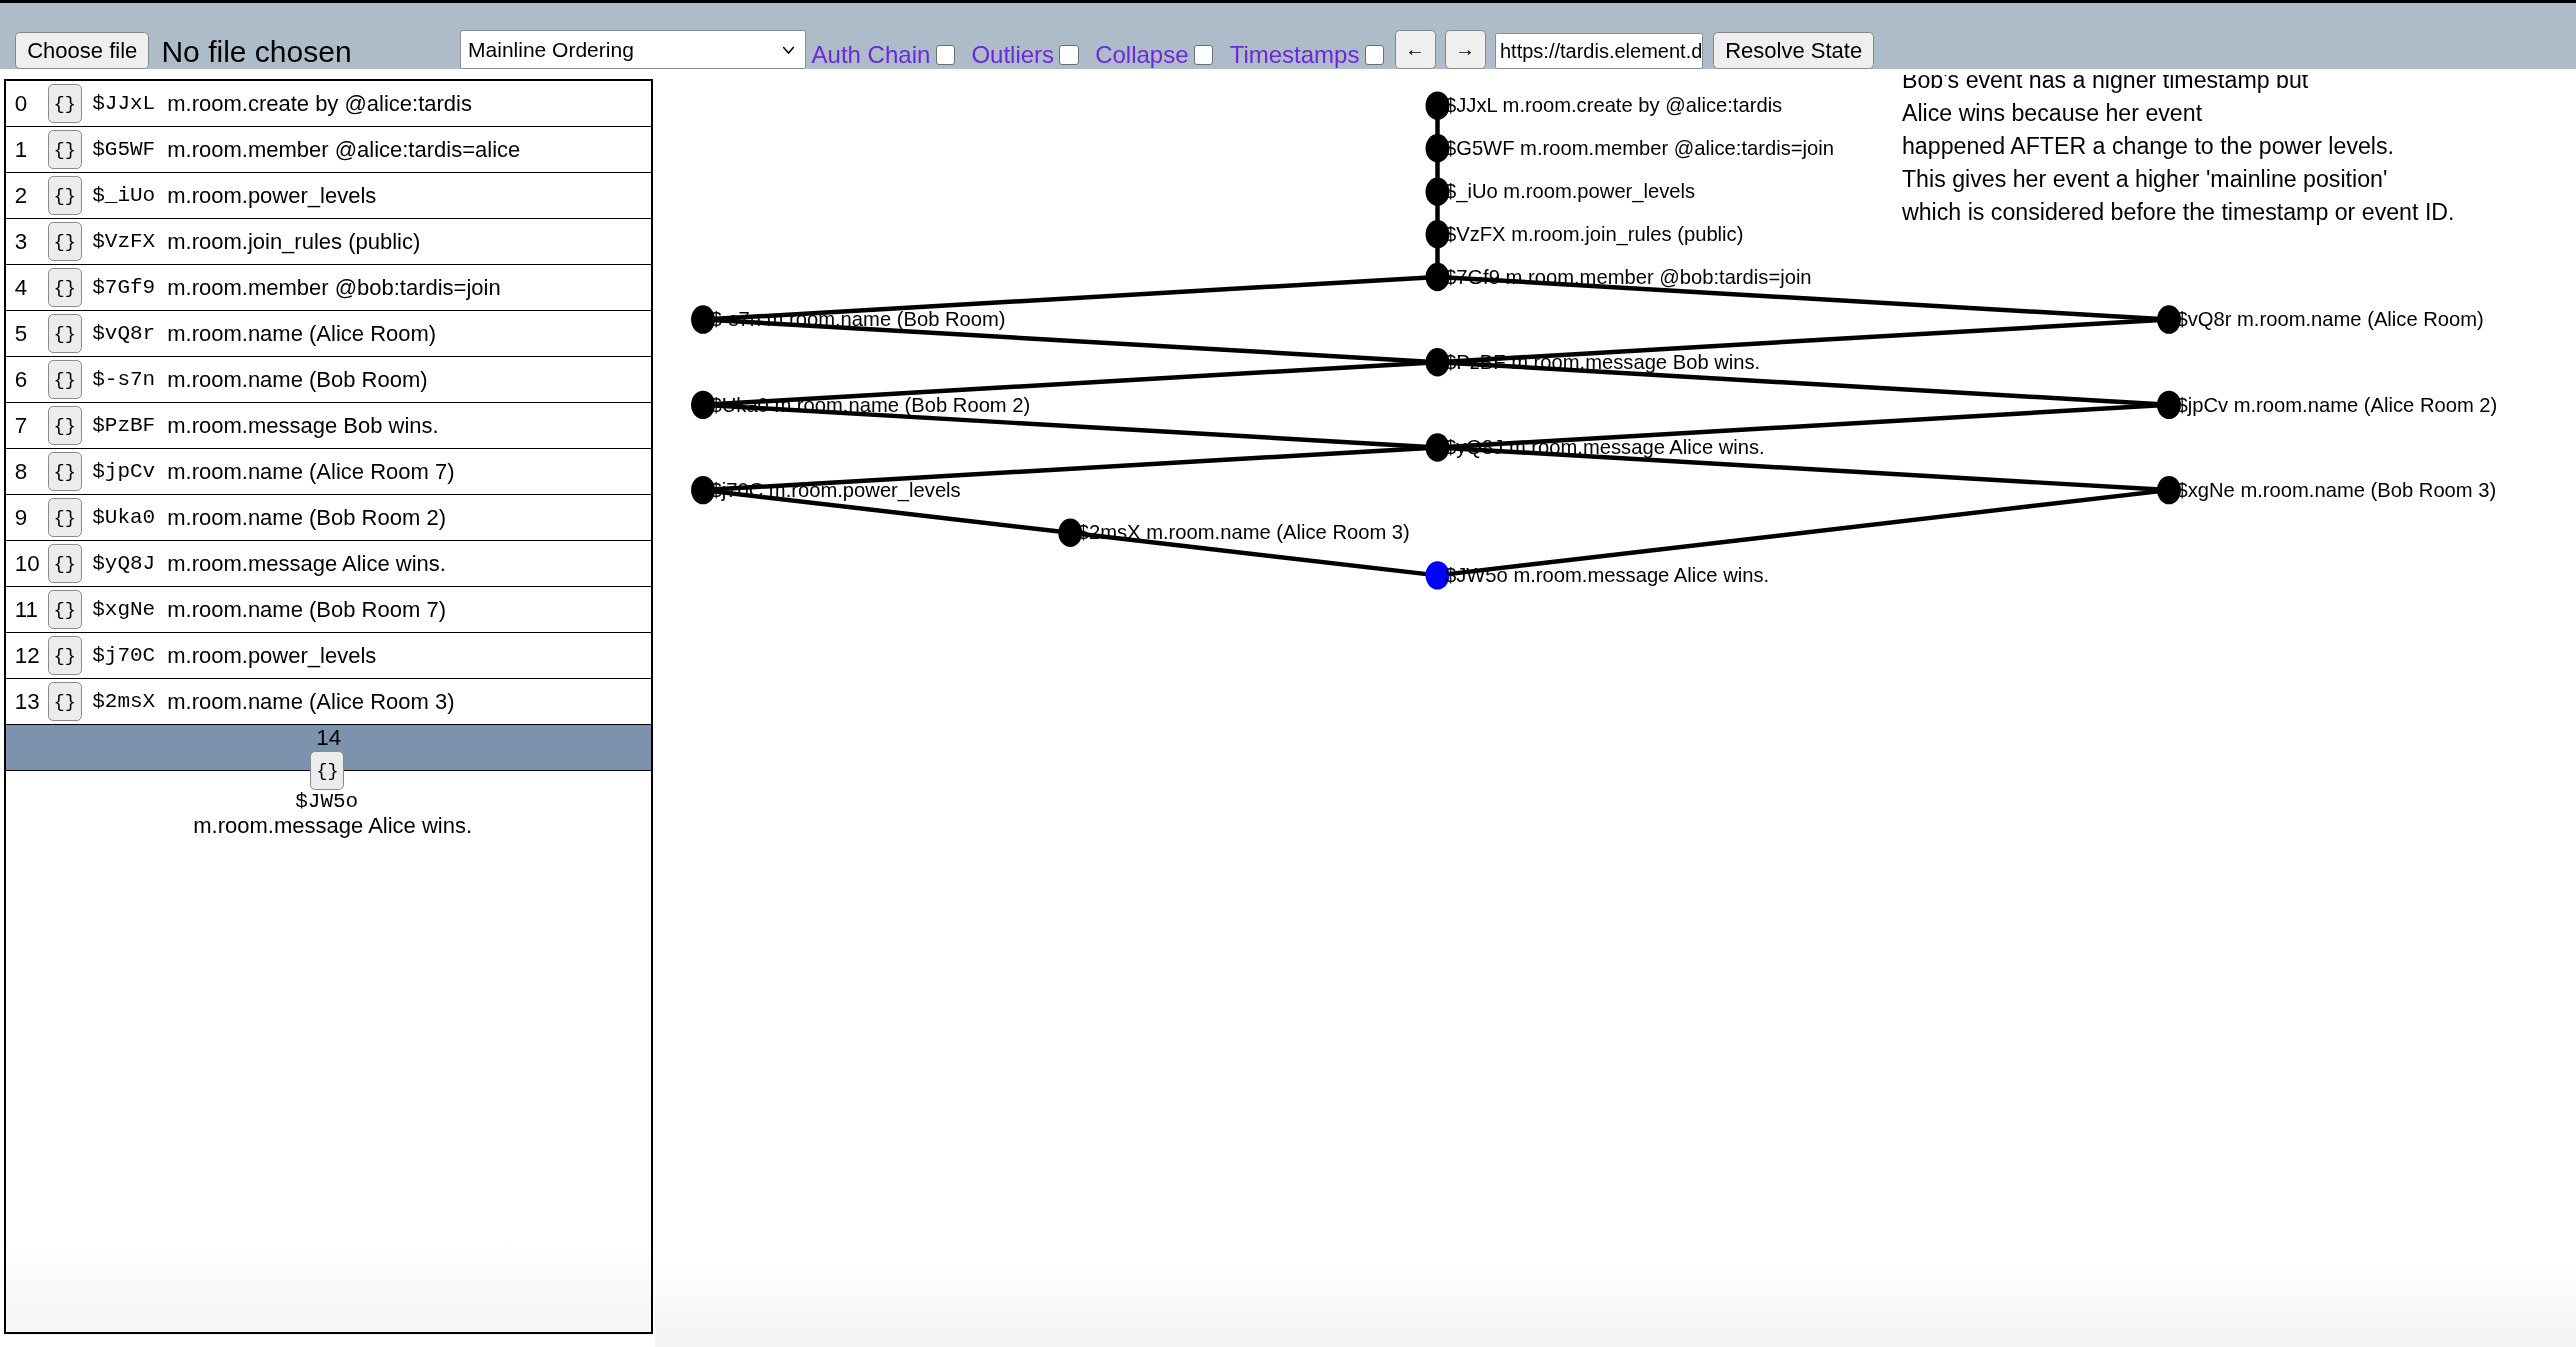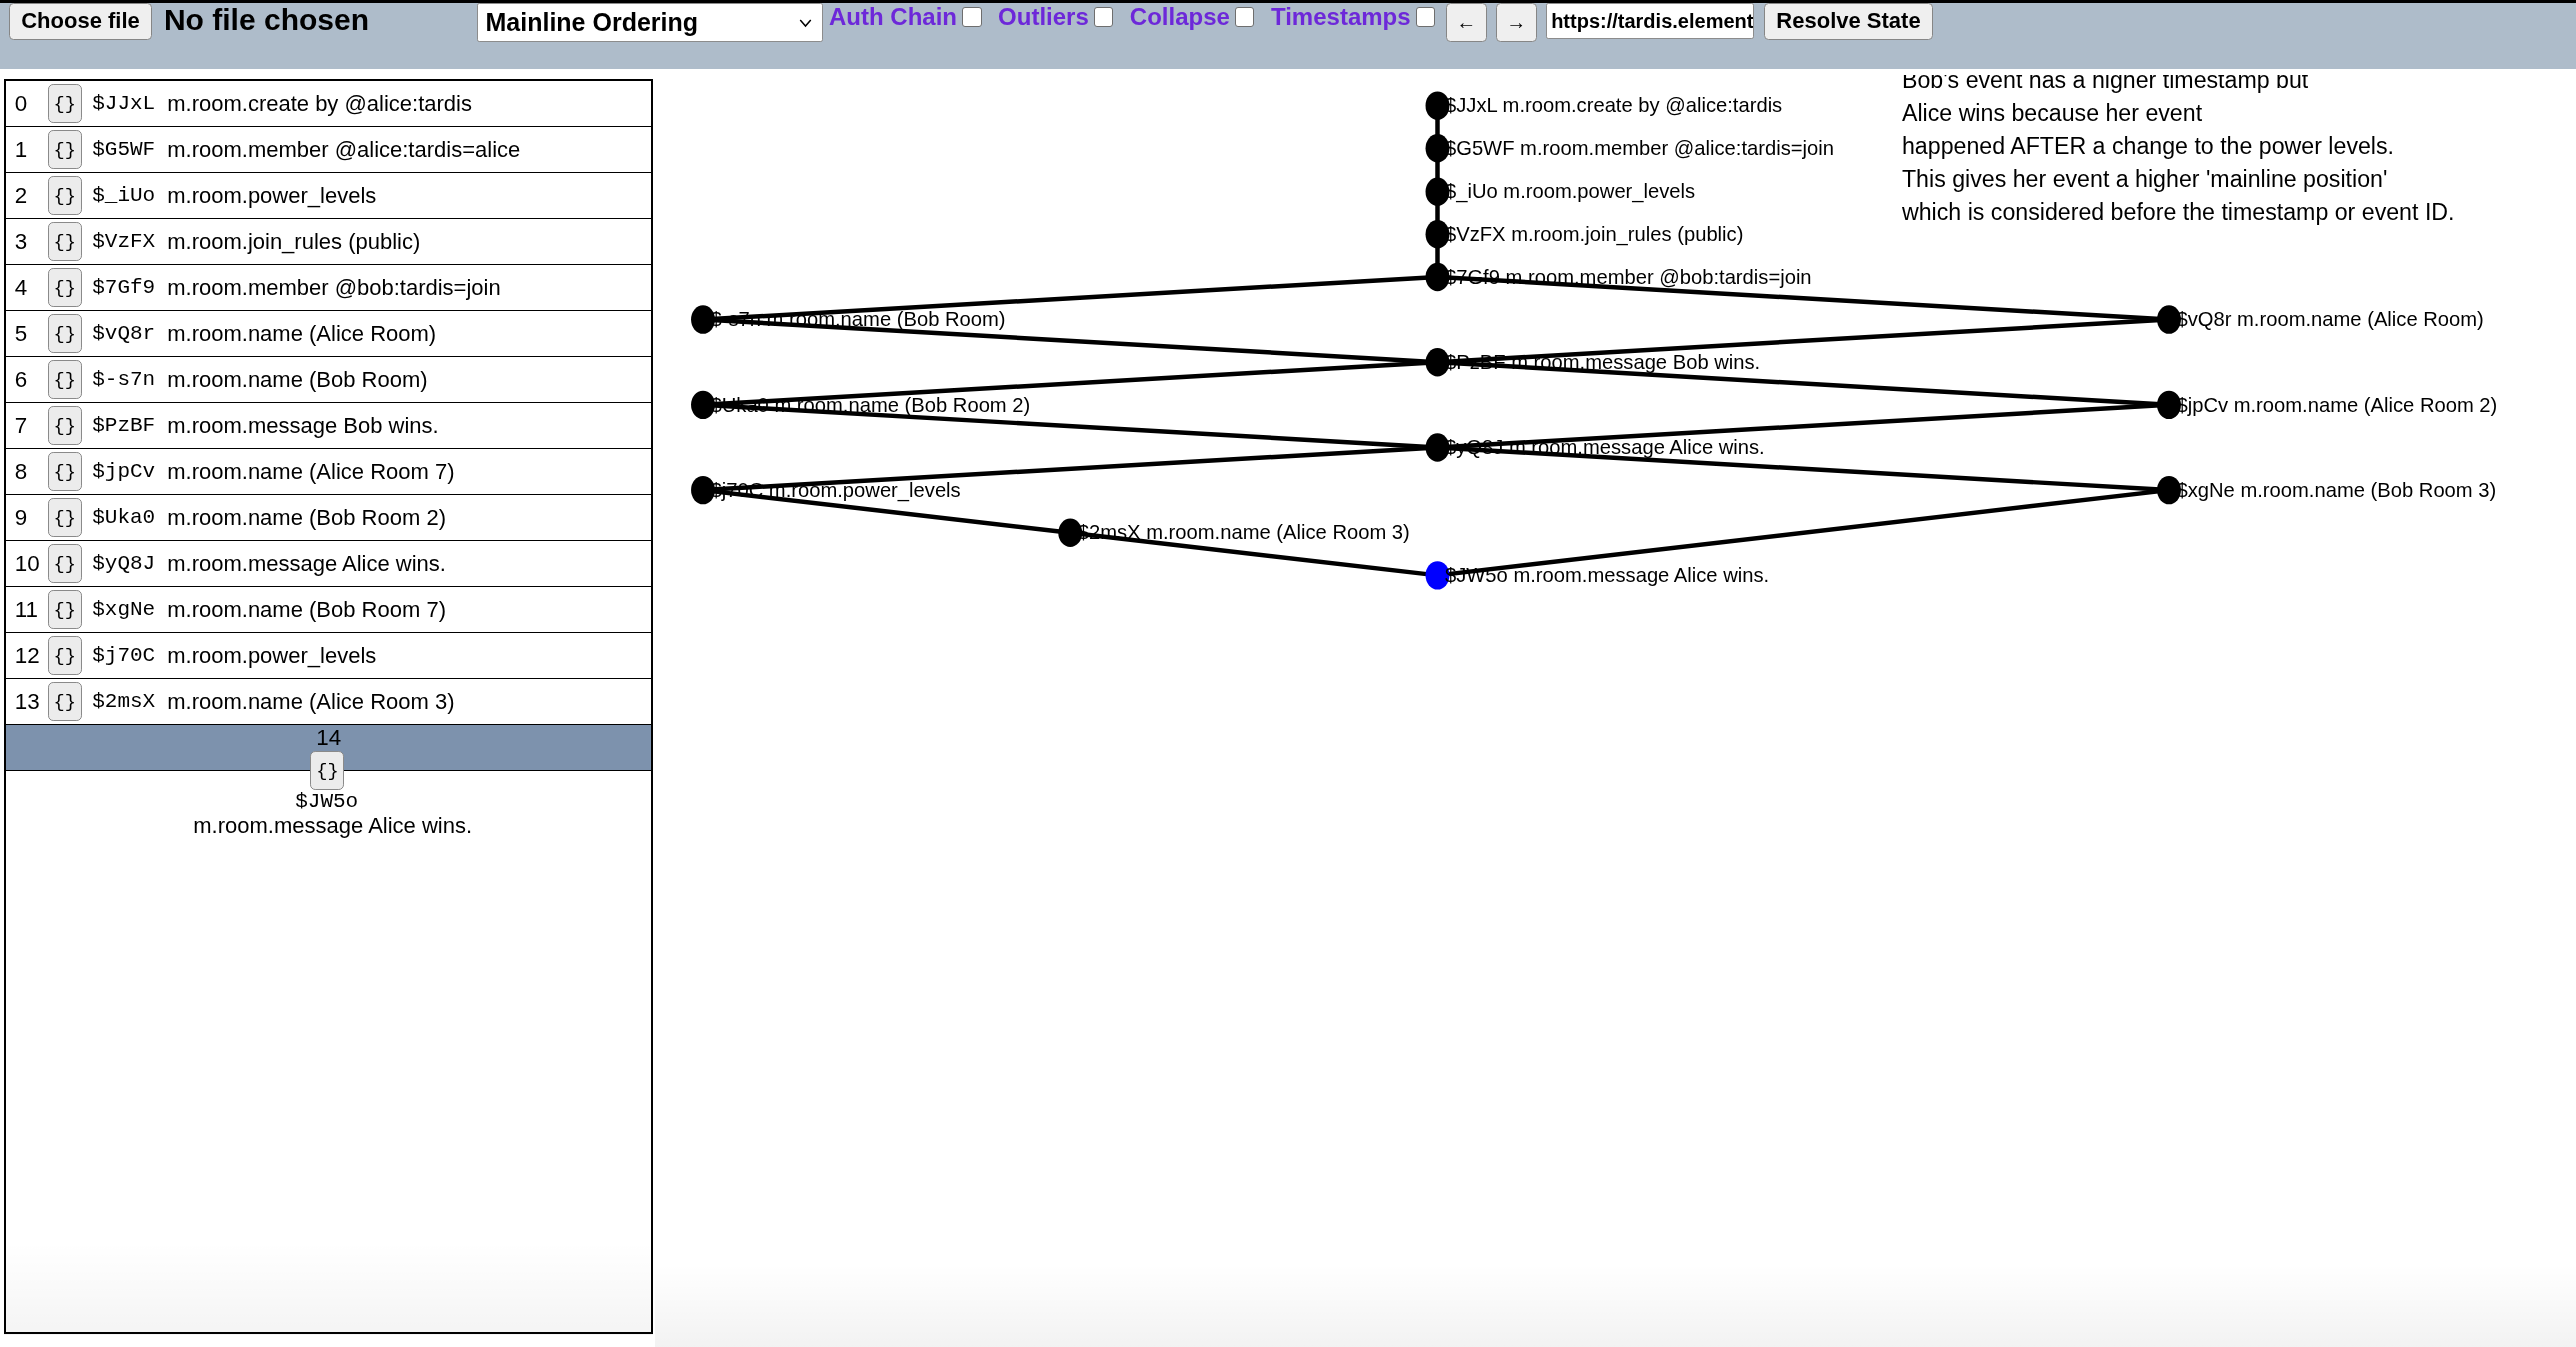--- a/index.html
+++ b/index.html
@@ -19,24 +19,23 @@
   
   #toolbar {
     position: absolute;
     left: 0; top: 0;
     width: 2576px;
     height: 69px;
     background: #aebcca;
     border-top: 3.7px solid #000000;
     box-sizing: border-box;
     display: flex;
-    align-items: flex-start;
-    padding-left: 9px;
+    align-items: flex-end;
+    padding-left: 15px;
     gap: 0px;
-    font-weight: bold;
   }
   .tb-btn {
     font-family: "Liberation Sans", sans-serif;
     font-size: 22px;
     background: #efefef;
     border: 1.5px solid #868686;
     border-radius: 4.5px;
     padding: 5.2px 11.2px;
     color: #000;
     line-height: 1.1;
@@ -48,21 +47,21 @@
     margin-left: 12px;
     white-space: nowrap;
   }
   .tb-select {
     margin-left: 108px;
     width: 346px;
     height: 39px;
     background: #ffffff;
     border: 1.5px solid #8c8c8c;
     border-radius: 2.2px;
-    font-size: 25px;
+    font-size: 21px;
     color: #000;
     display: flex;
     align-items: center;
     padding: 0 7.5px;
     box-sizing: border-box;
     position: relative;
     white-space: nowrap;
   }
   .tb-select .chev {
     position: absolute;

